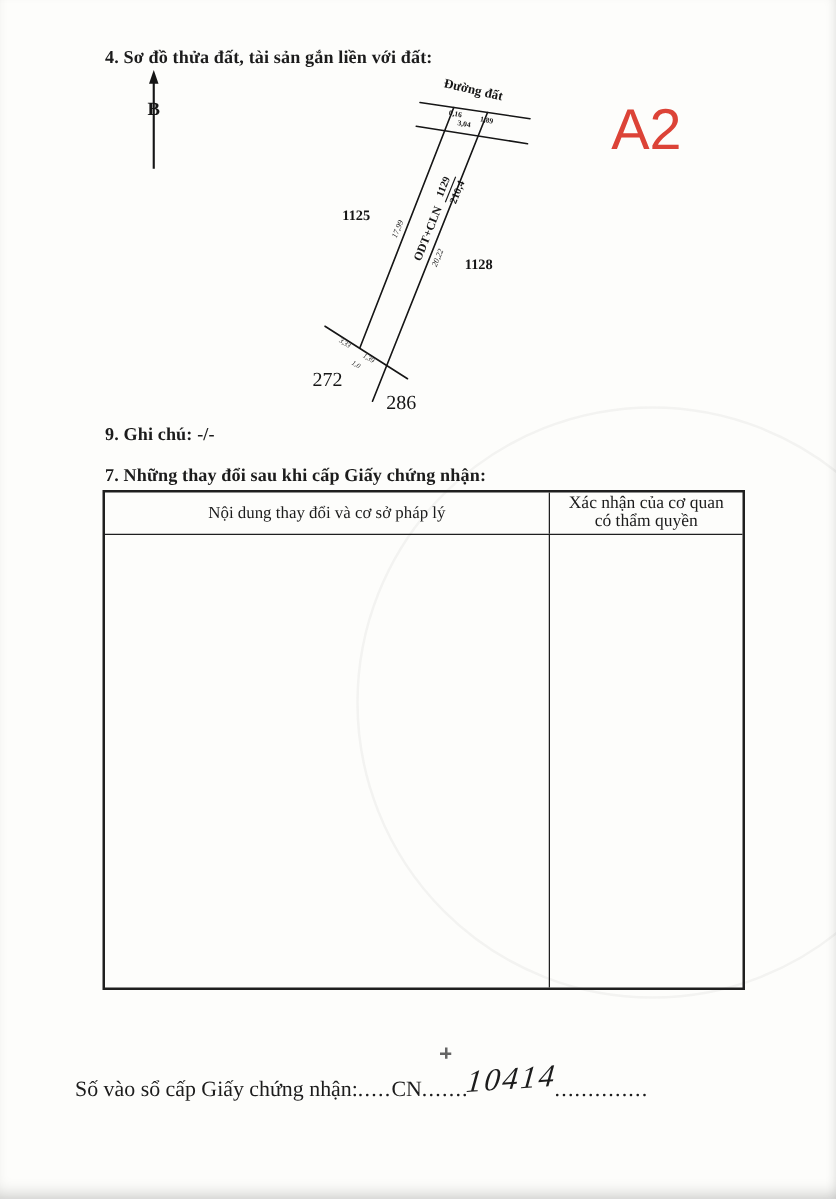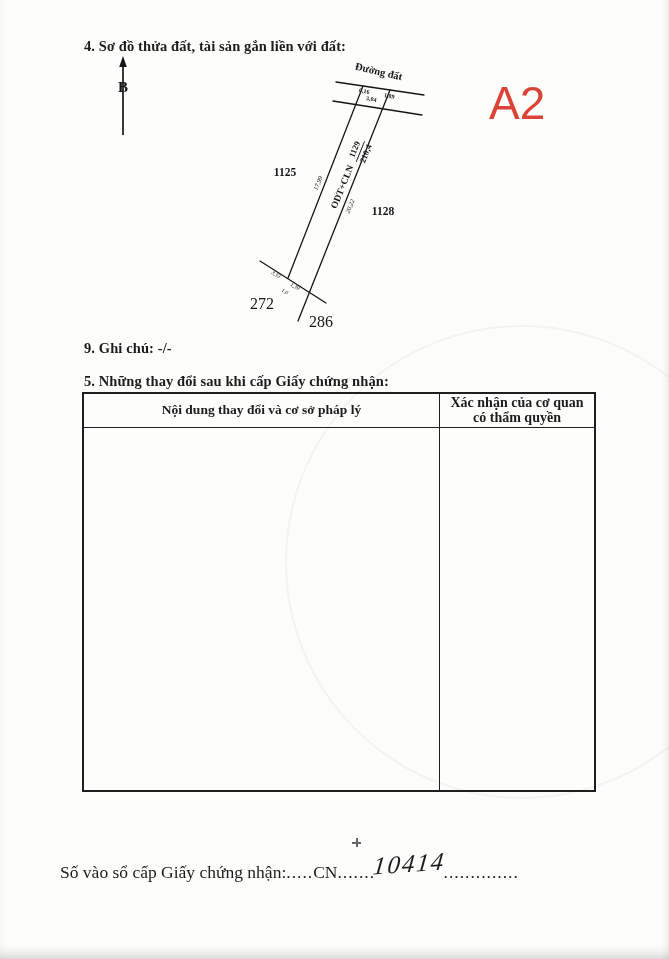--- a/index.html
+++ b/index.html
@@ -22,21 +22,21 @@
   
   .changes-table {
     border:2px solid #1f1f1f;
     display:flex; flex-direction:column;
   }
   .tr { display:flex; flex:1; }
   .tr.header { flex:0 0 32px; border-bottom:1.6px solid #1f1f1f; }
   .td { display:flex; align-items:center; justify-content:center; text-align:center; }
   .td.c1 { width:355px; border-right:1.6px solid #1f1f1f; }
   .td.c2 { flex:1; }
-  .th-text { font-size:13.5px; line-height:1.1; padding:1px 8px;font-weight:bold; }
+  .th-text { font-size:13.5px; line-height:1.1; padding:1px 8px; }
   
   .registry { font-size:17.5px; white-space:nowrap; }
   .registry .dots { letter-spacing:1px; }
   .handwriting {
     display:inline-block; font-size:25px; font-style:italic;
     transform:rotate(-4deg) skewX(-10deg); position:relative; top:-6px;
     letter-spacing:2px; margin:0 -2px;
   }
   .notice { font-size:13.8px; line-height:1.58; text-align:justify; }
   .plus-mark { width:9px; height:9px; opacity:.75; }
@@ -96,21 +96,21 @@
     <text x="32" y="254" text-anchor="middle" font-size="16">272</text>
     <text x="91" y="272" text-anchor="middle" font-size="16">286</text>
 
     <text transform="translate(45,221) rotate(32)" text-anchor="middle" font-size="5.5" font-style="italic">3,33</text>
     <text transform="translate(54,238) rotate(32)" text-anchor="middle" font-size="5.5" font-style="italic">1,0</text>
     <text transform="translate(64,233) rotate(32)" text-anchor="middle" font-size="5.5" font-style="italic">1,39</text>
   </svg>
 
   <div class="abs heading" style="left:84px; top:340px;">9. Ghi chú: -/-</div>
 
-  <div class="abs heading" style="left:84px; top:373px;">5. Những thay đổi sau khi cấp Giấy chứng nhận:</div>
+  <div class="abs heading" style="left:84px; top:373px;">7. Những thay đổi sau khi cấp Giấy chứng nhận:</div>
 
   <div class="abs changes-table" style="left:82px; top:392px; width:510px; height:396px;">
     <div class="tr header">
       <div class="td c1">
         <div class="th-text">Nội dung thay đổi và cơ sở pháp lý</div>
       </div>
       <div class="td c2">
         <div class="th-text" style="font-size:14px; max-width:150px;">Xác nhận của cơ quan có thẩm quyền</div>
       </div>
     </div>

